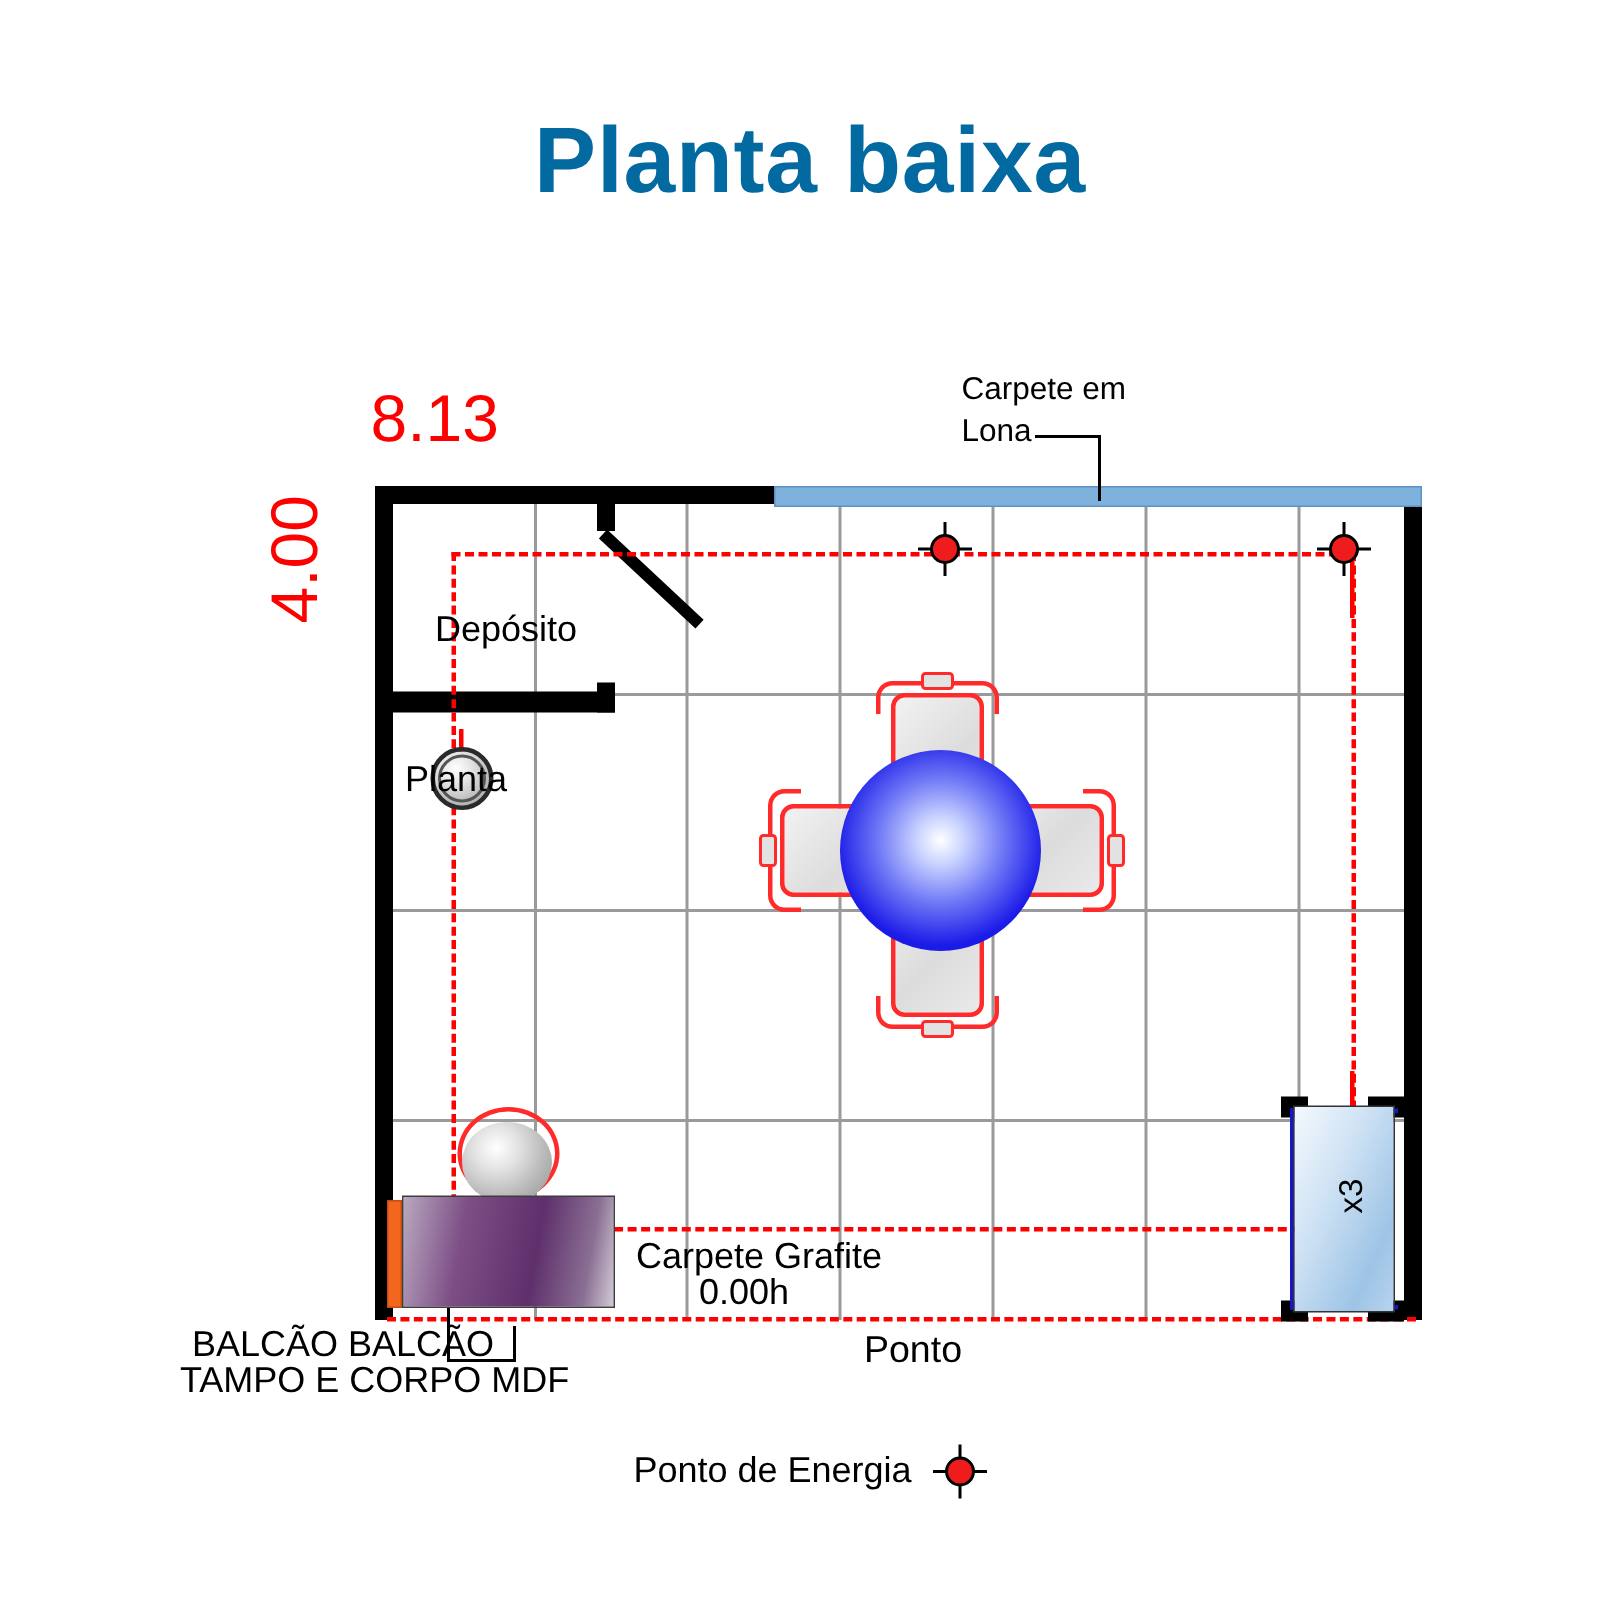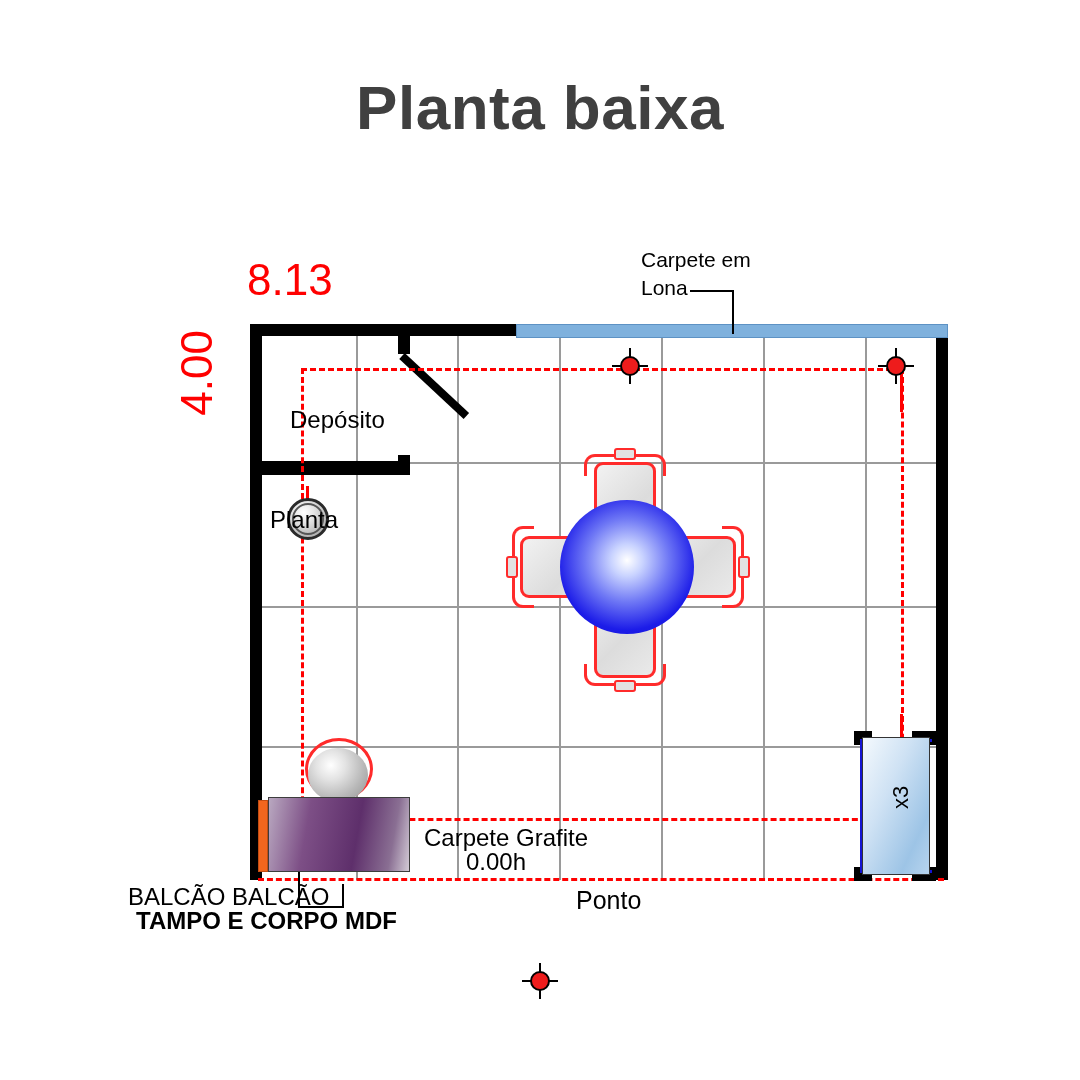--- a/index.html
+++ b/index.html
@@ -11,21 +11,21 @@
     overflow:hidden;
     position:relative;
   }
   #stage{position:absolute;left:0;top:0;width:1080px;height:1080px;}
 
   
   .title{
     position:absolute;left:0;top:72px;width:1080px;
     text-align:center;
     font-size:62px;font-weight:bold;letter-spacing:.5px;
-    color:#404040;
+    color:#0369a1;
   }
 
   
   .dim{
     position:absolute;color:#ff0000;font-size:44px;font-weight:normal;
     white-space:nowrap;line-height:1;
   }
   .dim-top{left:247px;top:258px;}
   .dim-left{
     left:175px;top:330px;
@@ -265,40 +265,41 @@
 
   <div class="counter"></div>
   <div class="counter-side"></div>
 
   <div class="lead-up" style="left:298px;top:872px;height:36px;"></div>
   <div class="lead-box" style="left:342px;top:872px;width:0;height:36px;border-left:none;"></div>
   <div class="leader leader-h" style="left:298px;top:906px;width:46px;"></div>
   <div class="leader leader-v" style="left:342px;top:884px;height:24px;"></div>
 
   <div class="lbl lbl-big" style="left:128px;top:883px;">BALCÃO BALCÃO</div>
-  <div class="lbl lbl-big" style="left:136px;top:907px;font-weight:bold;">TAMPO E CORPO MDF</div>
+  <div class="lbl lbl-big" style="left:120px;top:907px;">TAMPO E CORPO MDF</div>
 
   <div class="lbl lbl-big" style="left:424px;top:824px;">Carpete Grafite</div>
   <div class="lbl lbl-big" style="left:466px;top:848px;">0.00h</div>
 
   <div class="lbl" style="left:576px;top:886px;font-size:25px;">Ponto</div>
 
   <div class="panel-wrap">
     <div class="panel-blk" style="left:0;top:0;width:18px;height:14px;"></div>
     <div class="panel-blk" style="left:58px;top:0;width:24px;height:14px;"></div>
     <div class="panel-blk" style="left:0;top:136px;width:18px;height:14px;"></div>
     <div class="panel-blk" style="left:58px;top:136px;width:24px;height:14px;"></div>
     <div class="panel-rail" style="left:6px;top:8px;width:3px;height:134px;"></div>
     <div class="panel-rail" style="left:6px;top:8px;width:72px;height:3px;"></div>
     <div class="panel-rail" style="left:6px;top:139px;width:72px;height:3px;"></div>
     <div class="panel-body"></div>
     <div class="panel-x3">x3</div>
   </div>
 
   <div class="legend">
+    <span class="legend-text">Ponto de Energia</span>
     <span class="epoint" style="position:relative;display:inline-block;">
       <span class="cross-h"></span>
         <span class="cross-v"></span>
         <span class="bulb"></span>
     </span>
   </div>
 
 </div>
 
 </body></html>

